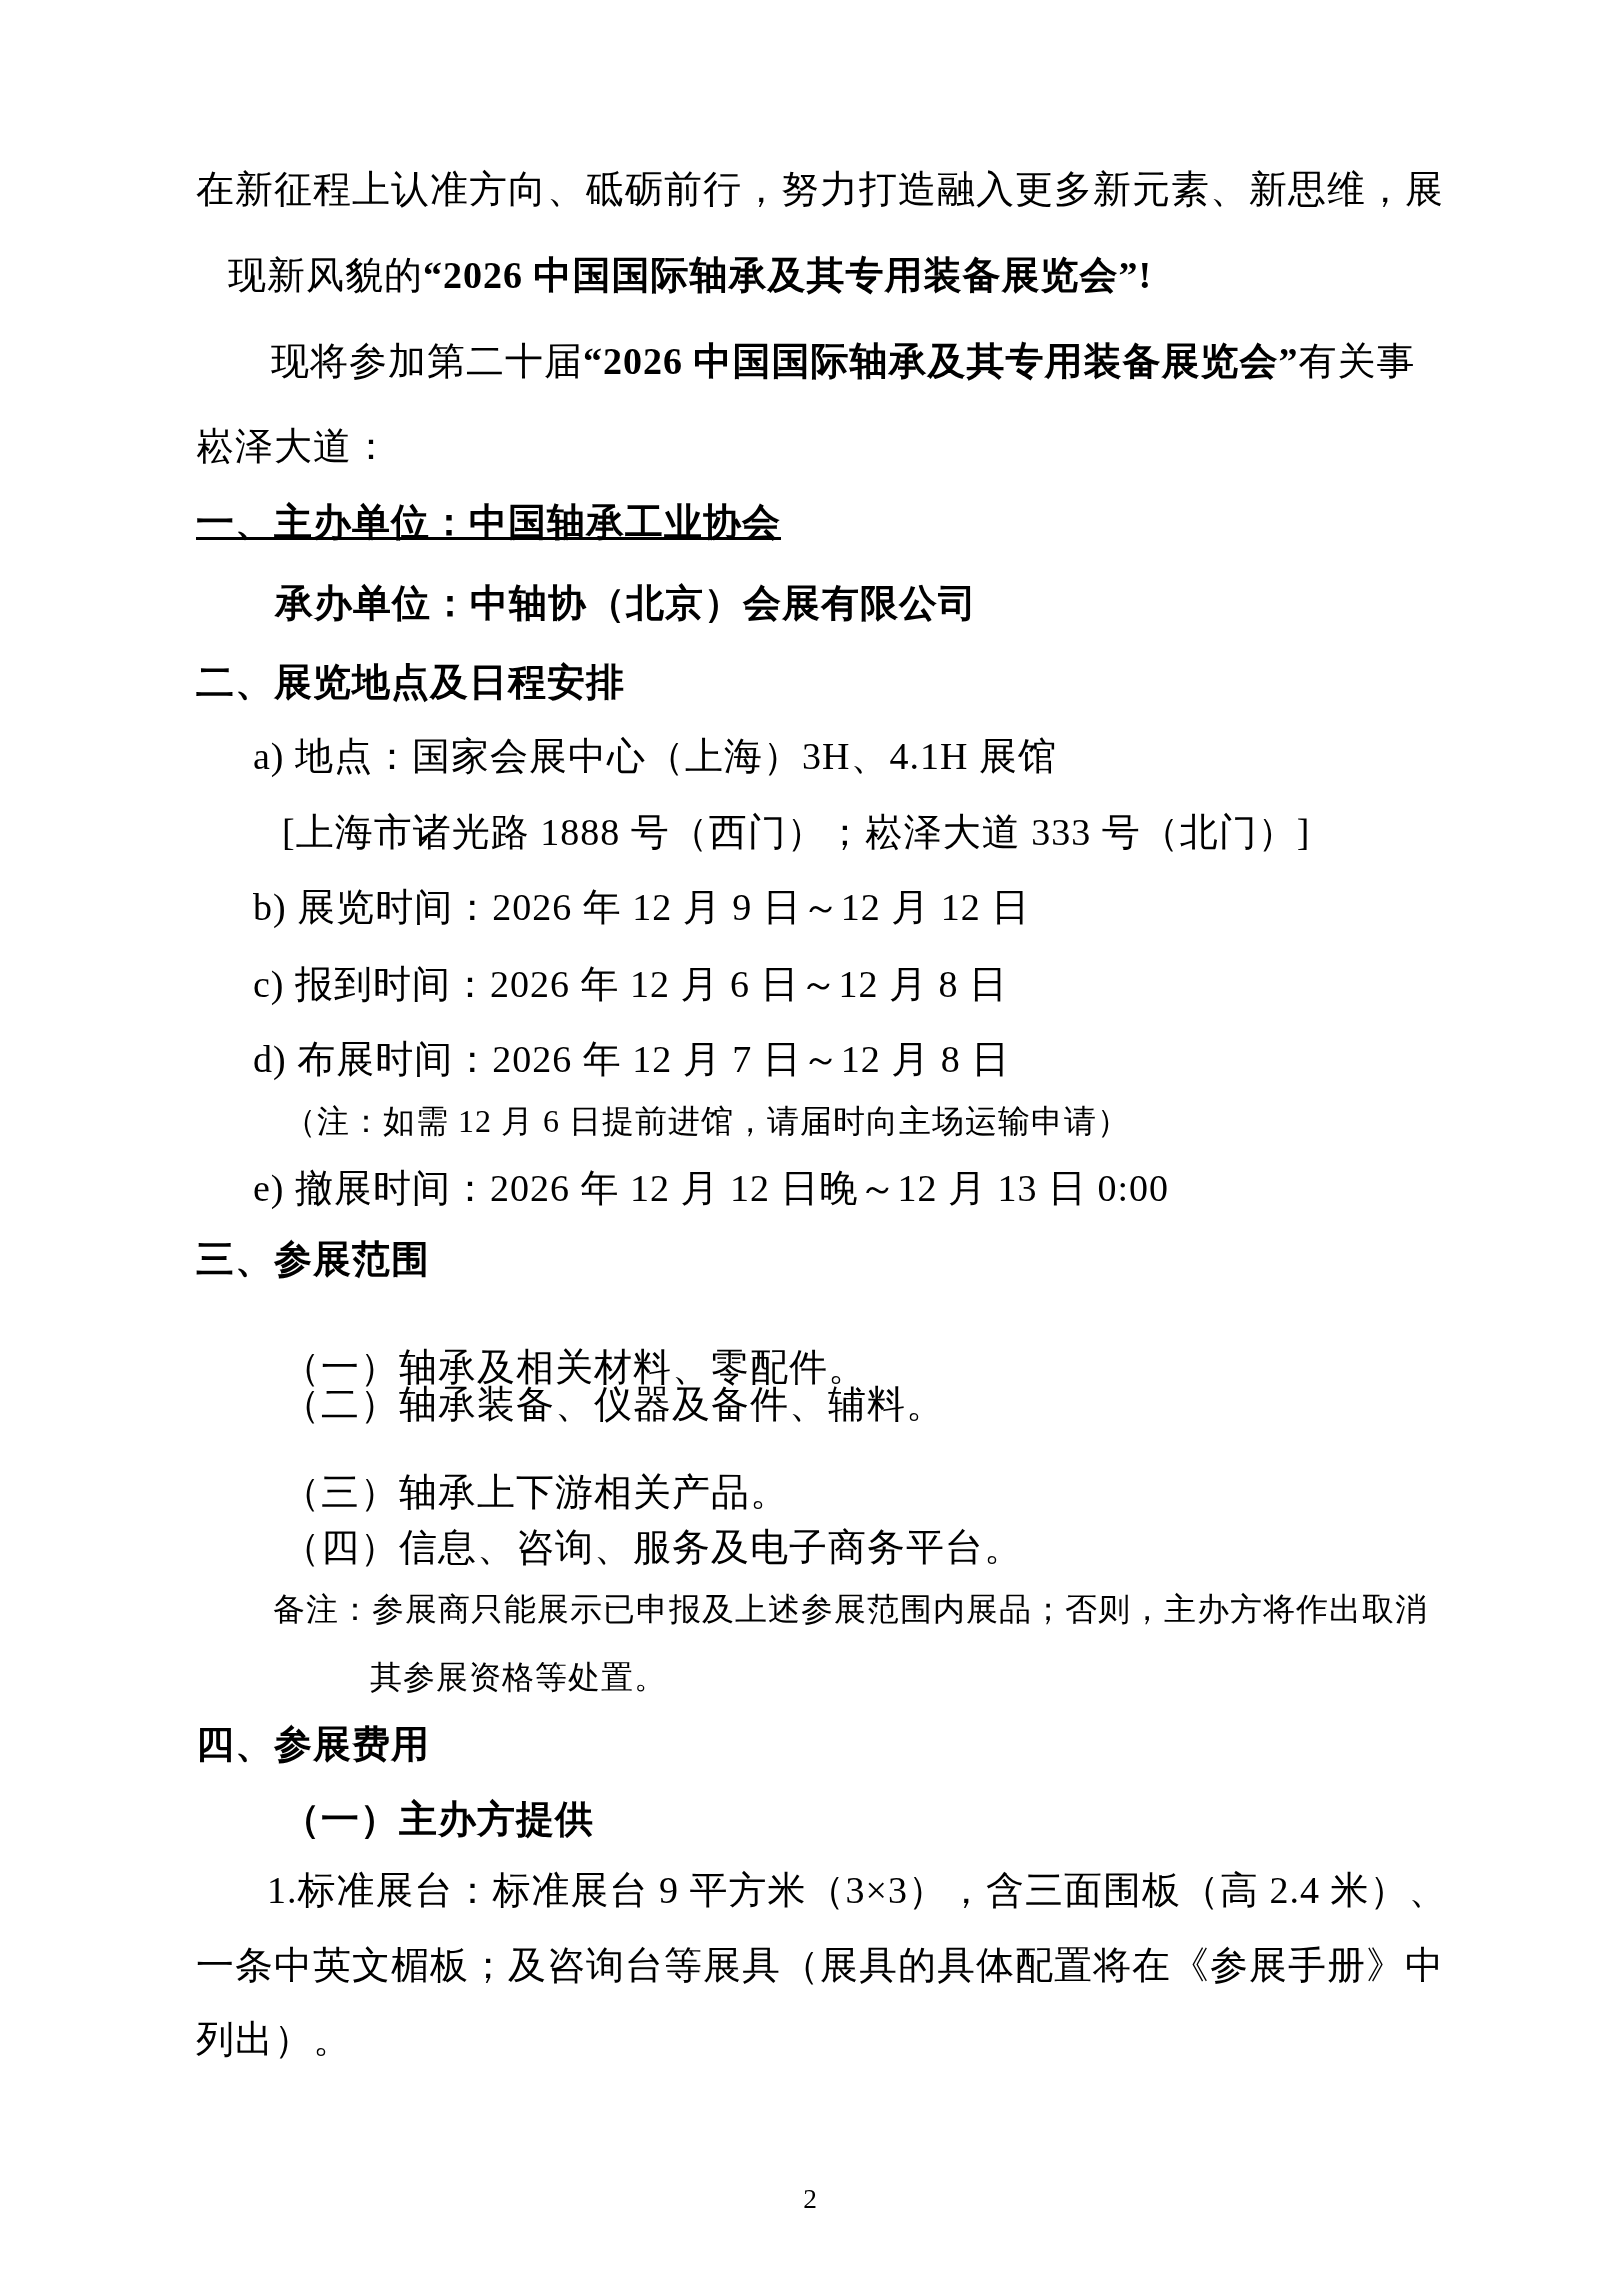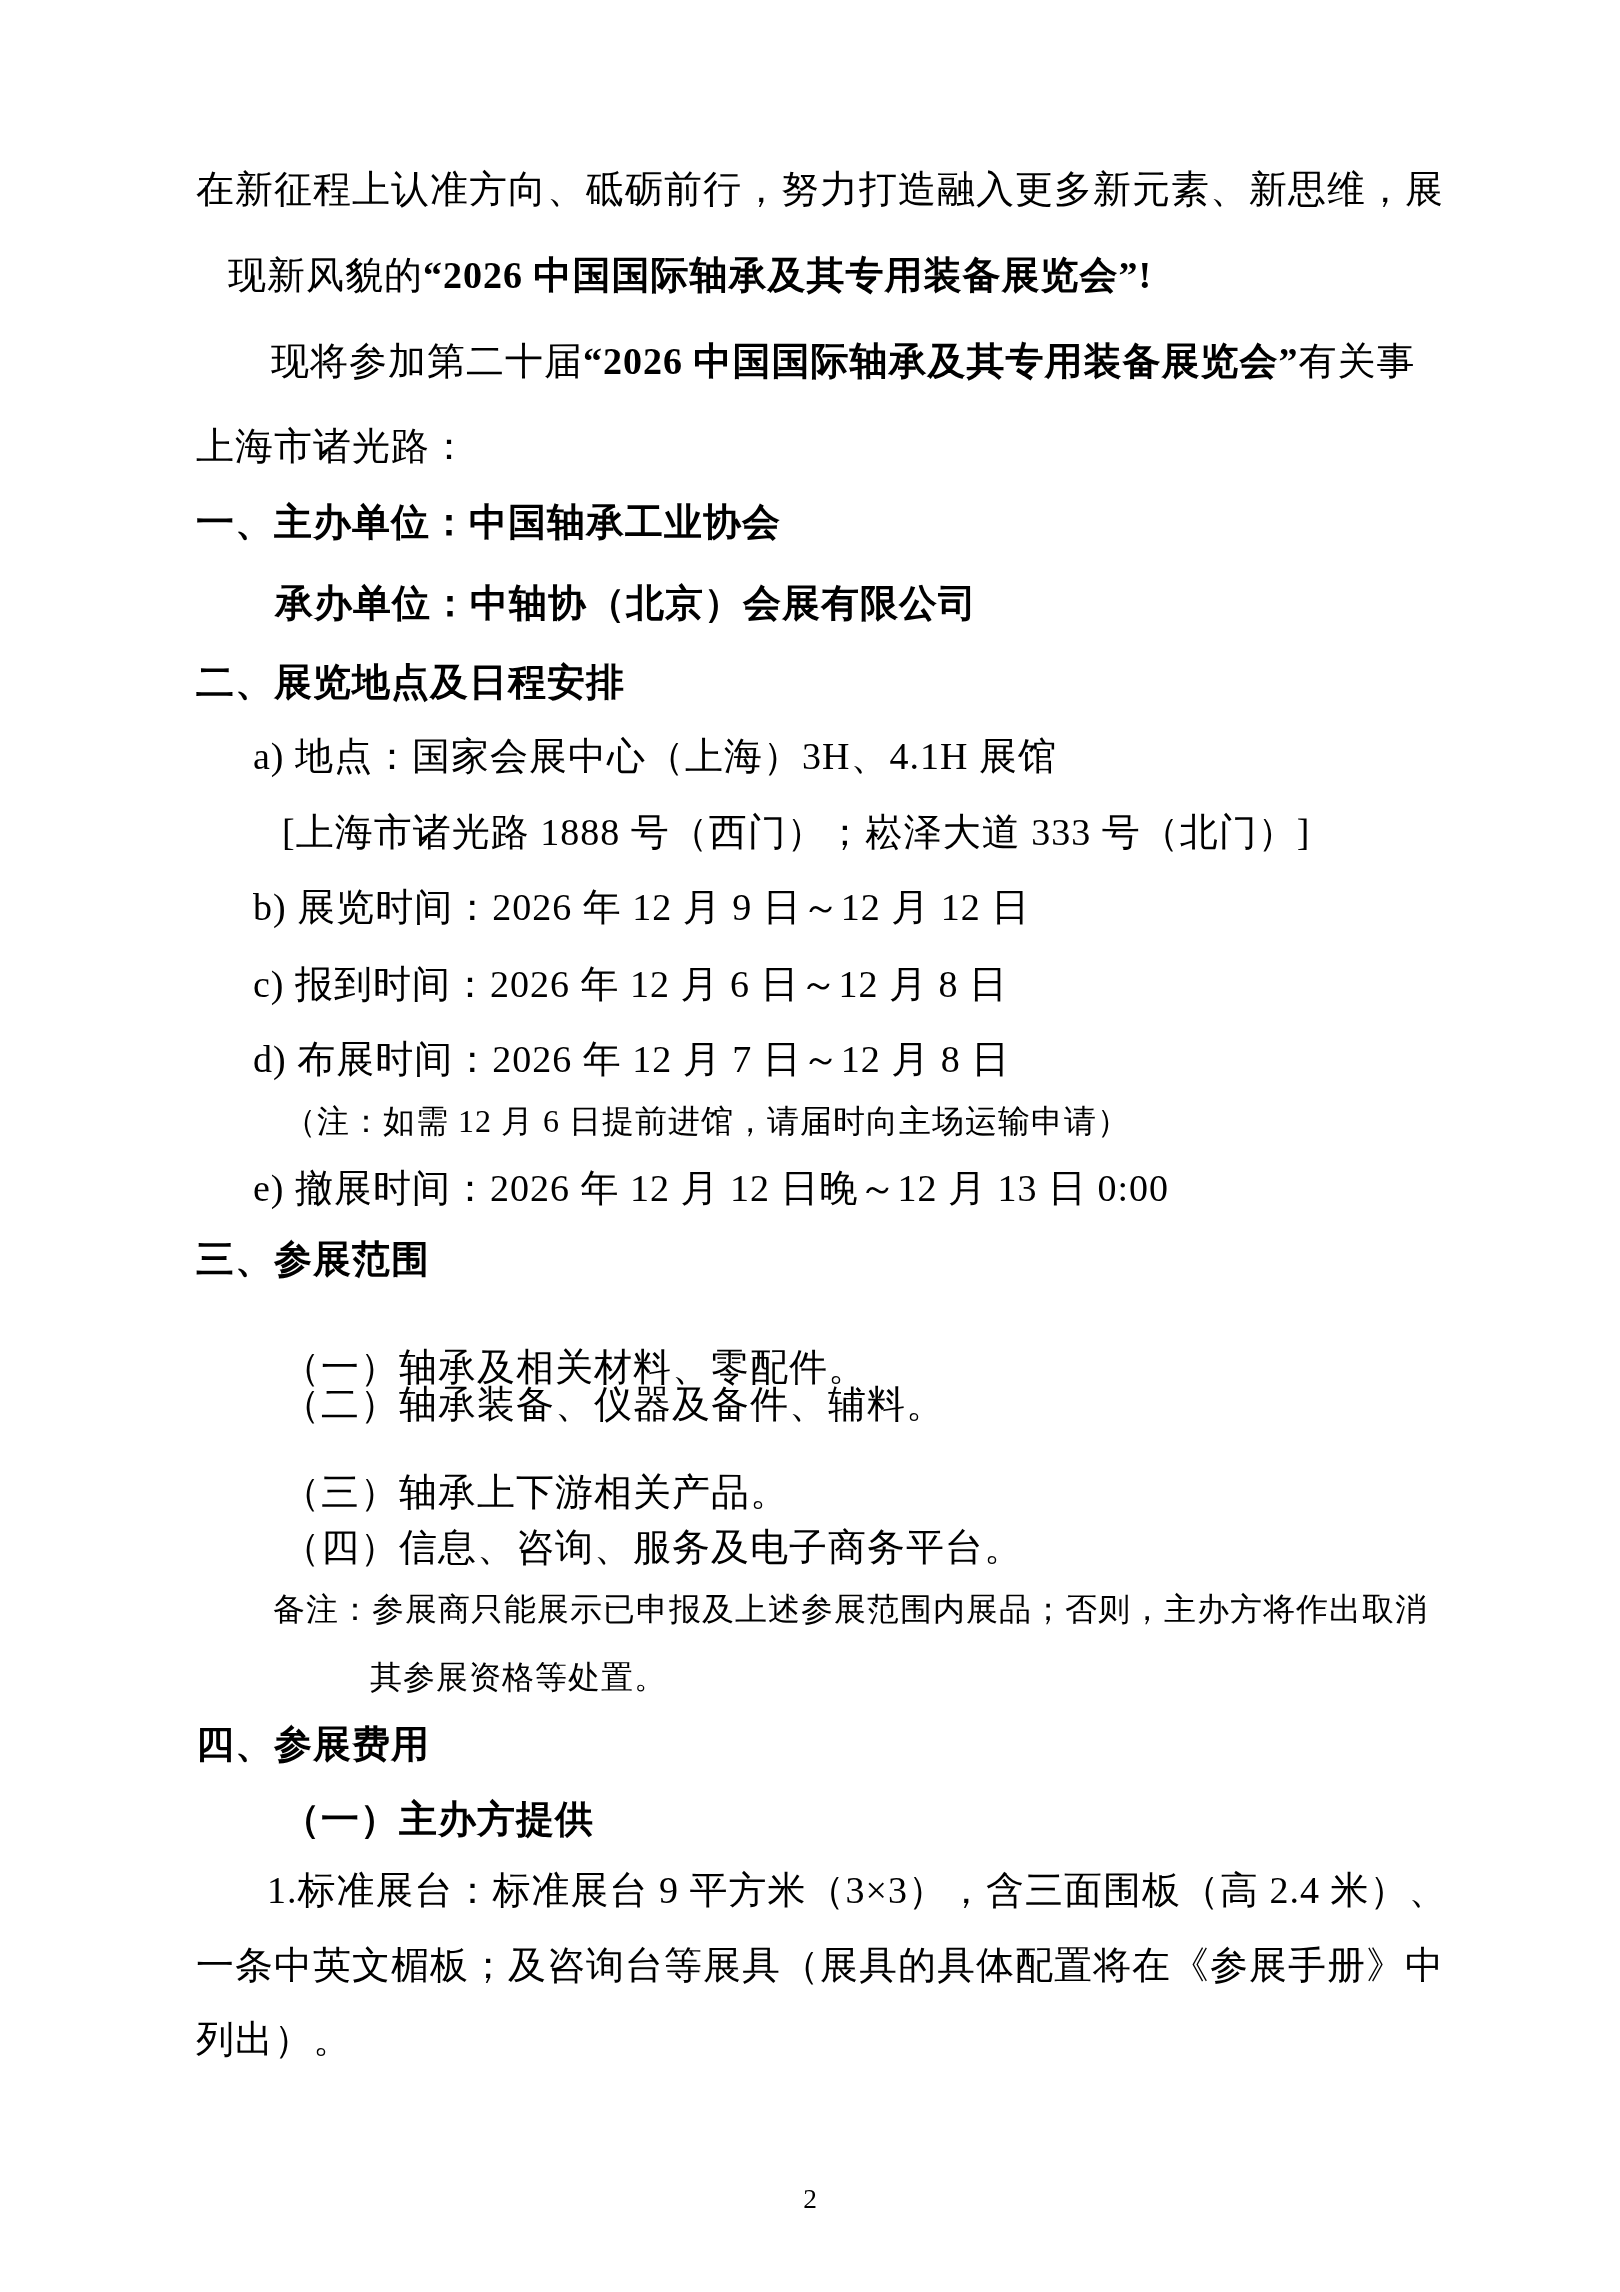--- a/index.html
+++ b/index.html
@@ -42,23 +42,23 @@
 <body>
 
 <div class="page">
 
   <div class="line" style="top:167px; left:196px;">在新征程上认准方向、砥砺前行，努力打造融入更多新元素、新思维，展</div>
 
   <div class="line" style="top:253px; left:196px;margin-left:32px;"><span>现新风貌的</span><span class="b">“2026 中国国际轴承及其专用装备展览会”!</span></div>
 
   <div class="line" style="top:339px; left:271px;"><span>现将参加第二十届</span><span class="b">“2026 中国国际轴承及其专用装备展览会”</span><span>有关事</span></div>
 
-  <div class="line" style="top:424px; left:196px;">上海市诸光路：</div>
+  <div class="line" style="top:424px; left:196px;">崧泽大道：</div>
 
-  <div class="line heading" style="top:500px; left:196px;">一、主办单位：中国轴承工业协会</div>
+  <div class="line heading" style="top:500px; left:196px;text-decoration:underline;">一、主办单位：中国轴承工业协会</div>
 
   <div class="line heading" style="top:581px; left:275px;">承办单位：中轴协（北京）会展有限公司</div>
 
   <div class="line heading" style="top:660px; left:196px;">二、展览地点及日程安排</div>
 
   <div class="line" style="top:734px; left:253px;">a) 地点：国家会展中心（上海）3H、4.1H 展馆</div>
 
   <div class="line" style="top:810px; left:282px;">[上海市诸光路 1888 号（西门）；崧泽大道 333 号（北门）]</div>
 
   <div class="line" style="top:885px; left:253px;">b) 展览时间：2026 年 12 月 9 日～12 月 12 日</div>

